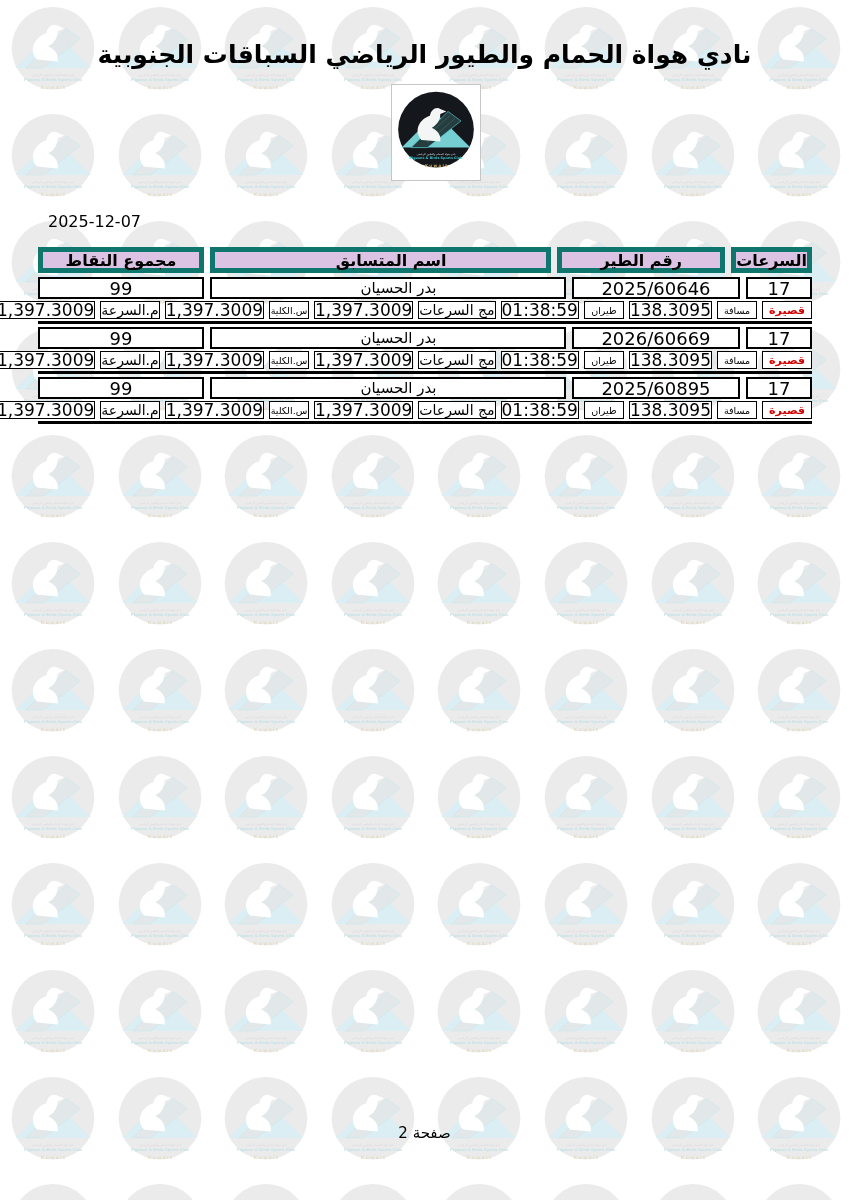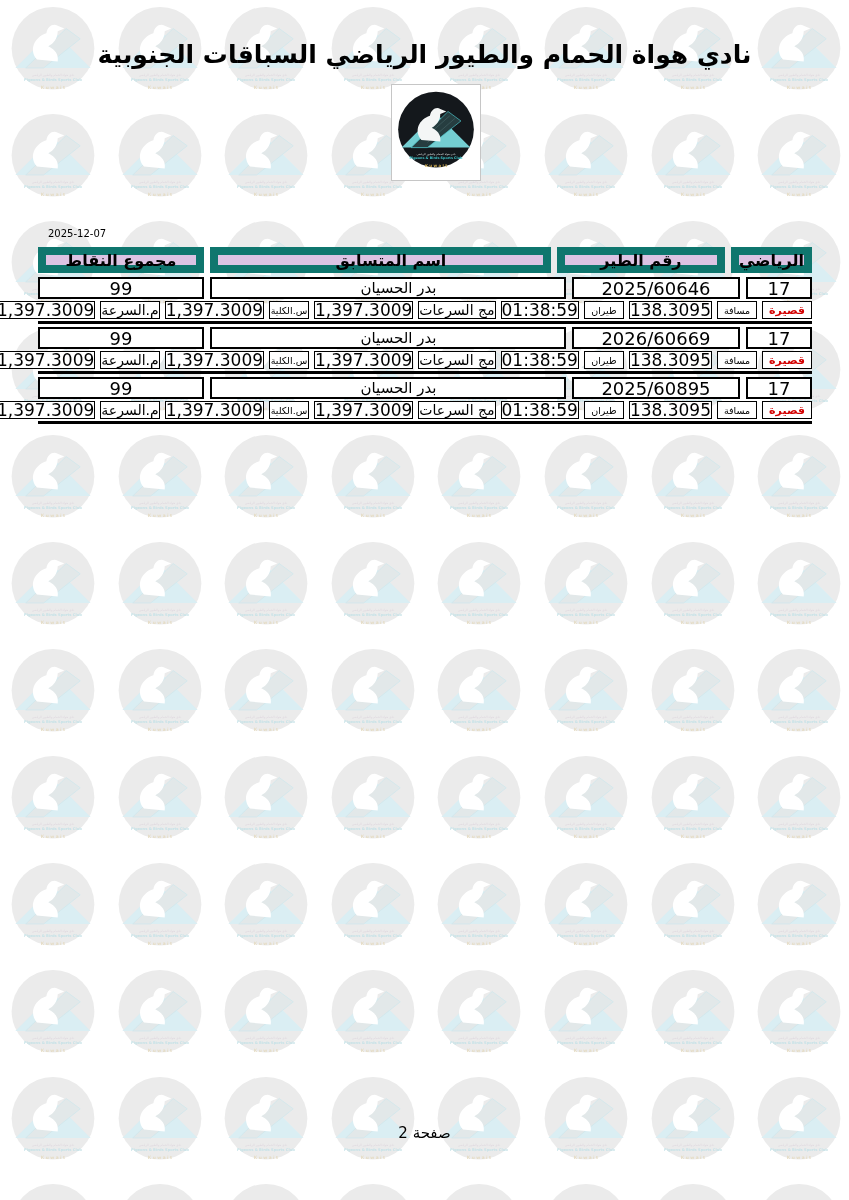--- a/index.html
+++ b/index.html
@@ -22,28 +22,28 @@
     background:#fff; border:1px solid #c6c6c6; display:flex;
     align-items:center; justify-content:center; z-index:1;
   }
   .logo-box svg { width:86px; height:90px; }
   .heading {
     position:absolute; top:171px; left:0; right:0; text-align:center;
     color:var(--accent-red); font-weight:bold; font-size:19px; line-height:28px;
     z-index:1; direction:rtl;
   }
   .date {
-    position:absolute; top:228px; left:48px; font-size:10px; z-index:1;
+    position:absolute; top:212px; left:48px; font-size:16px; z-index:1;
     direction:ltr;
   }
   
   .race-table { position:absolute; top:247px; left:38px; width:774px; z-index:1; direction:rtl; }
   .hrow { display:flex; gap:6px; margin-bottom:4px; }
   .hcell {
-    background:var(--header-bg); border:8px solid #0f766e; height:26px;
+    background:var(--header-bg); border:5px solid #0f766e; height:26px;
     display:flex; align-items:center; justify-content:center;
     font-weight:bold; font-size:16px;
   }
   .c-rank { flex:0 0 66px; } .c-bird { flex:0 0 168px; }
   .c-name { flex:1 1 auto;padding-left:21px; } .c-points { flex:0 0 166px; }
   .mrow { display:flex; gap:6px; margin-bottom:2px; }
   .mcell {
     background:#fff; border:2px solid #000; height:22px;
     display:flex; align-items:center; justify-content:center; font-size:18px;
   }
@@ -1149,21 +1149,21 @@
       <text x="50" y="80.5" text-anchor="middle" font-size="3.9" font-weight="bold" fill="#3fc8cc">Pigeons &amp; Birds Sports Club</text>
       <text x="50" y="89" text-anchor="middle" font-size="4.6" font-weight="bold" fill="#d2af53">K u w a i t</text>
     </svg>
   </div>
 
 
   <div class="date">2025-12-07</div>
 
   <div class="race-table">
     <div class="hrow">
-      <div class="hcell c-rank">الرياضي</div>
+      <div class="hcell c-rank">السرعات</div>
       <div class="hcell c-bird">رقم الطير</div>
       <div class="hcell c-name">اسم المتسابق</div>
       <div class="hcell c-points">مجموع النقاط</div>
     </div>
     <div id="rows">
   <div class="row-group">
     <div class="mrow">
       <div class="mcell c-rank">17</div>
       <div class="mcell c-bird ltr">2025/60646</div>
       <div class="mcell c-name">بدر الحسيان</div>

